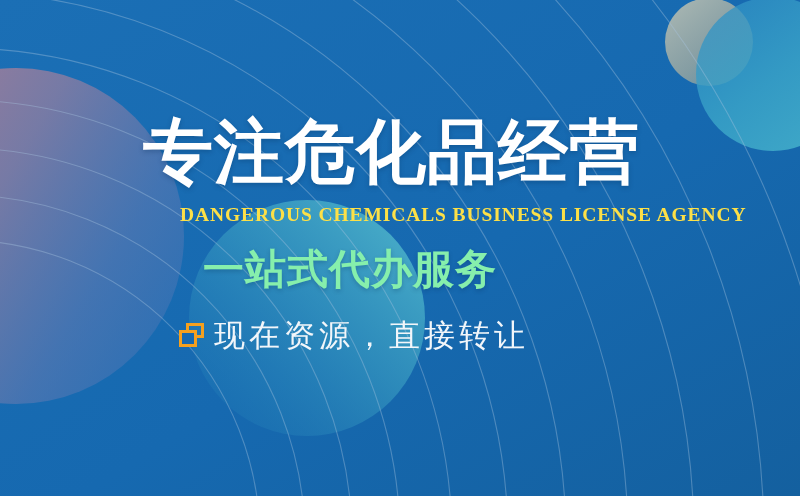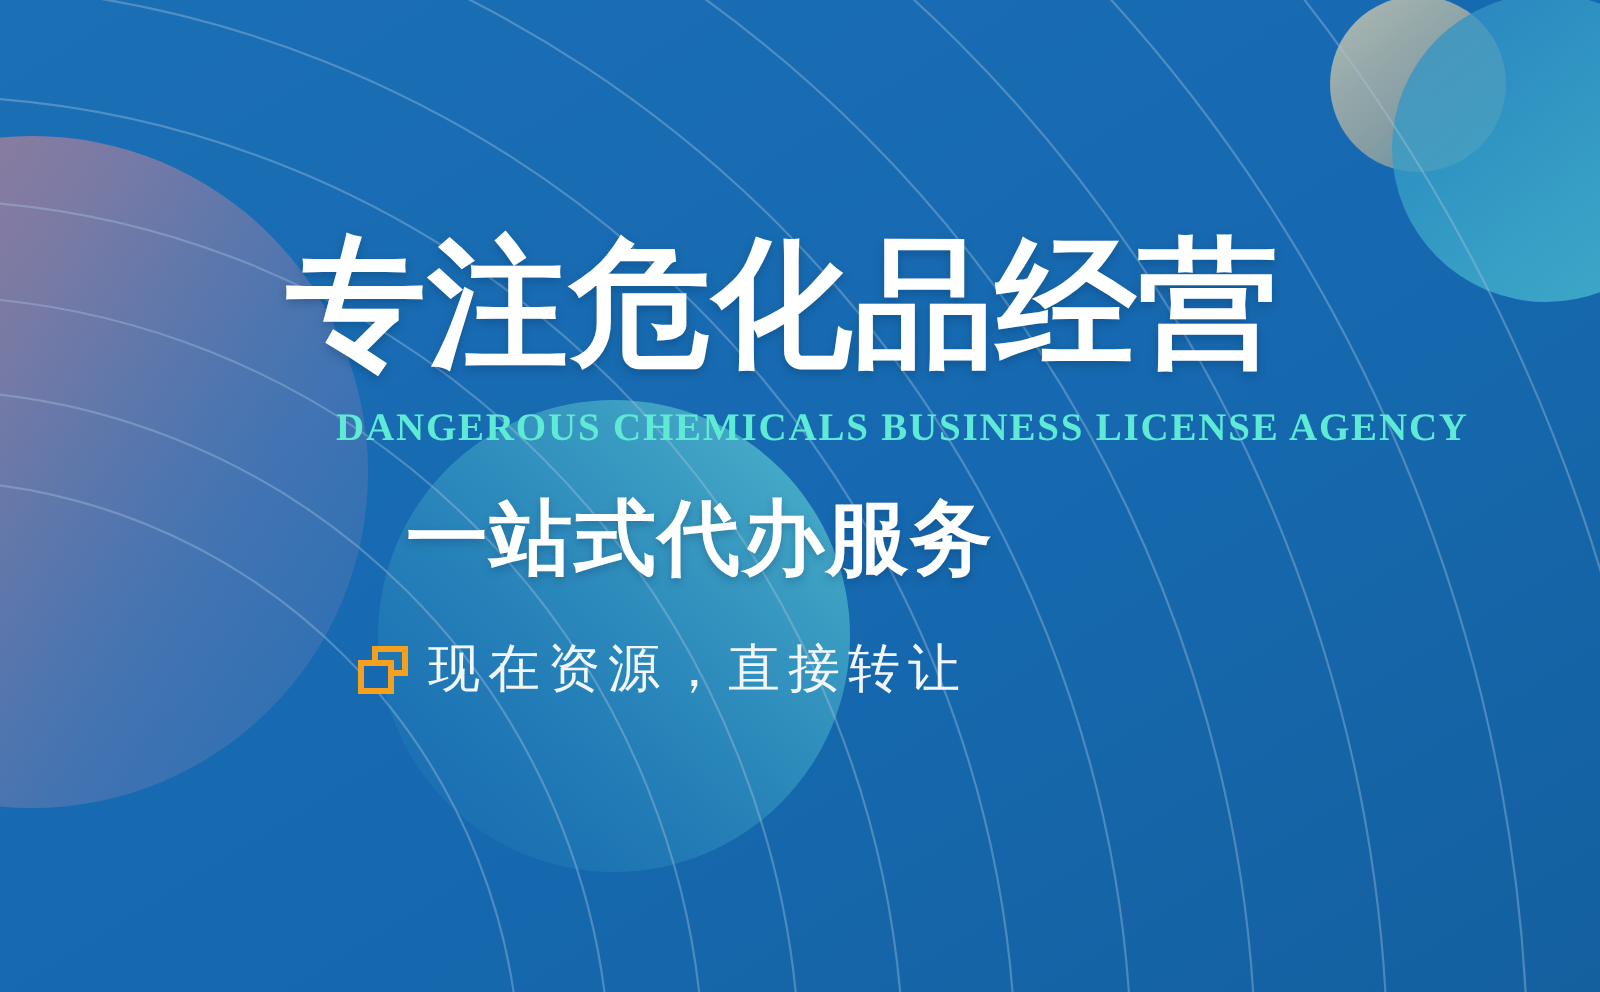--- a/index.html
+++ b/index.html
@@ -41,42 +41,42 @@
     line-height: 78px;
     letter-spacing: 1px;
     color: #ffffff;
     white-space: nowrap;
     text-shadow: 0 2px 5px rgba(0,40,80,0.28);
   }
 
   
   #subtitle-en {
     position: absolute;
-    left: 168px;
+    left: 180px;
     top: 203px;
     font-family: "Liberation Serif", "DejaVu Serif", serif;
     font-weight: 700;
     font-size: 19.5px;
     line-height: 24px;
     letter-spacing: 0.9px;
-    color: #5eead4;
+    color: #fde047;
     white-space: nowrap;
   }
 
   
   #headline-2 {
     position: absolute;
     left: 203px;
     top: 244px;
     font-family: "DejaVu Sans", "Liberation Sans", sans-serif;
     font-weight: 700;
     font-size: 41px;
     line-height: 50px;
     letter-spacing: 1px;
-    color: #ffffff;
+    color: #86efac;
     white-space: nowrap;
     text-shadow: 0 2px 4px rgba(0,40,80,0.25);
   }
 
   
   #bullets {
     position: absolute;
     left: 179px;
     top: 316px;
   }
@@ -106,21 +106,21 @@
   }
   .bullet-icon .sq-front {
     left: 0px;
     top: 7px;
     width: 18px;
     height: 17px;
     background: #1669b0;
   }
   .bullet-text {
     font-family: "DejaVu Sans", "Liberation Sans", sans-serif;
-    font-size: 26px;
+    font-size: 31px;
     line-height: 28px;
     letter-spacing: 4px;
     color: #f2f6fa;
     white-space: nowrap;
   }
 </style>
 </head>
 <body>
 
 <div id="banner">

